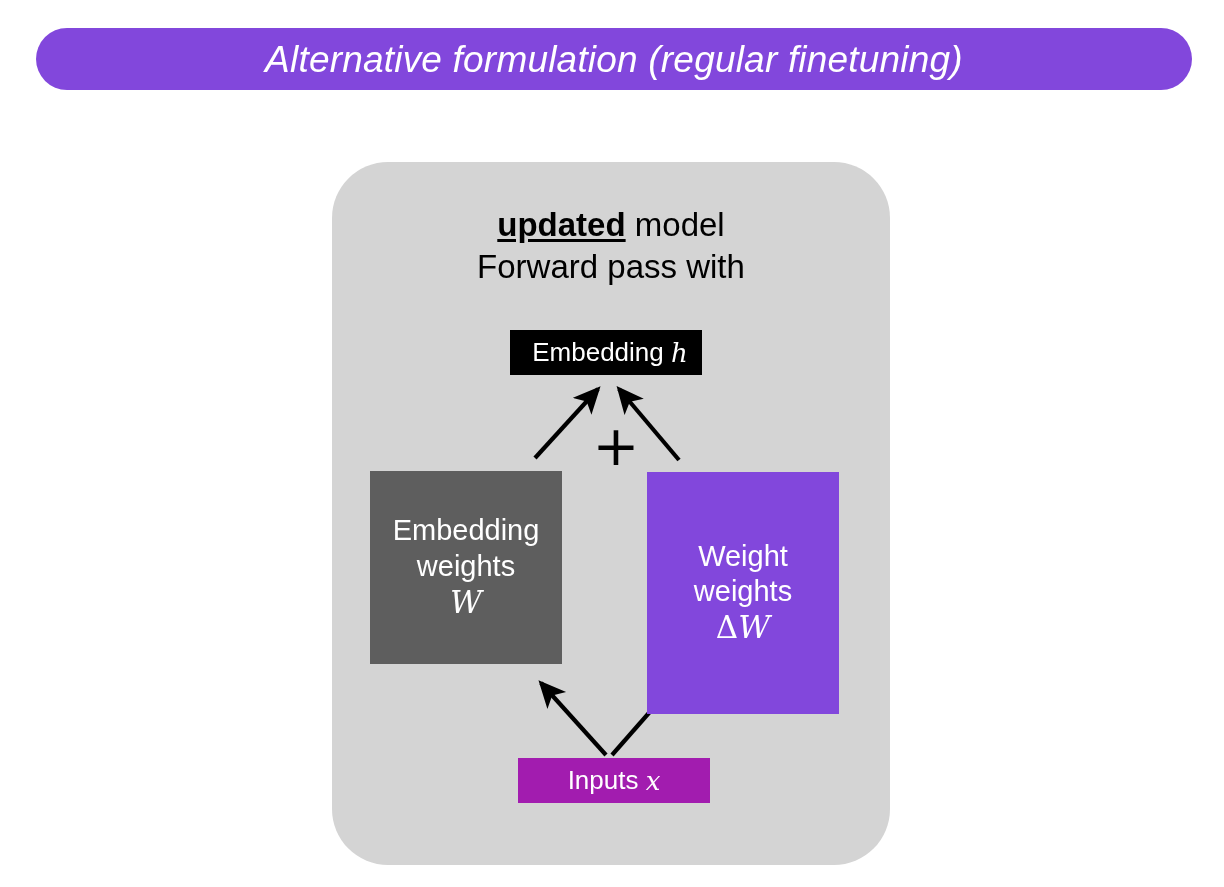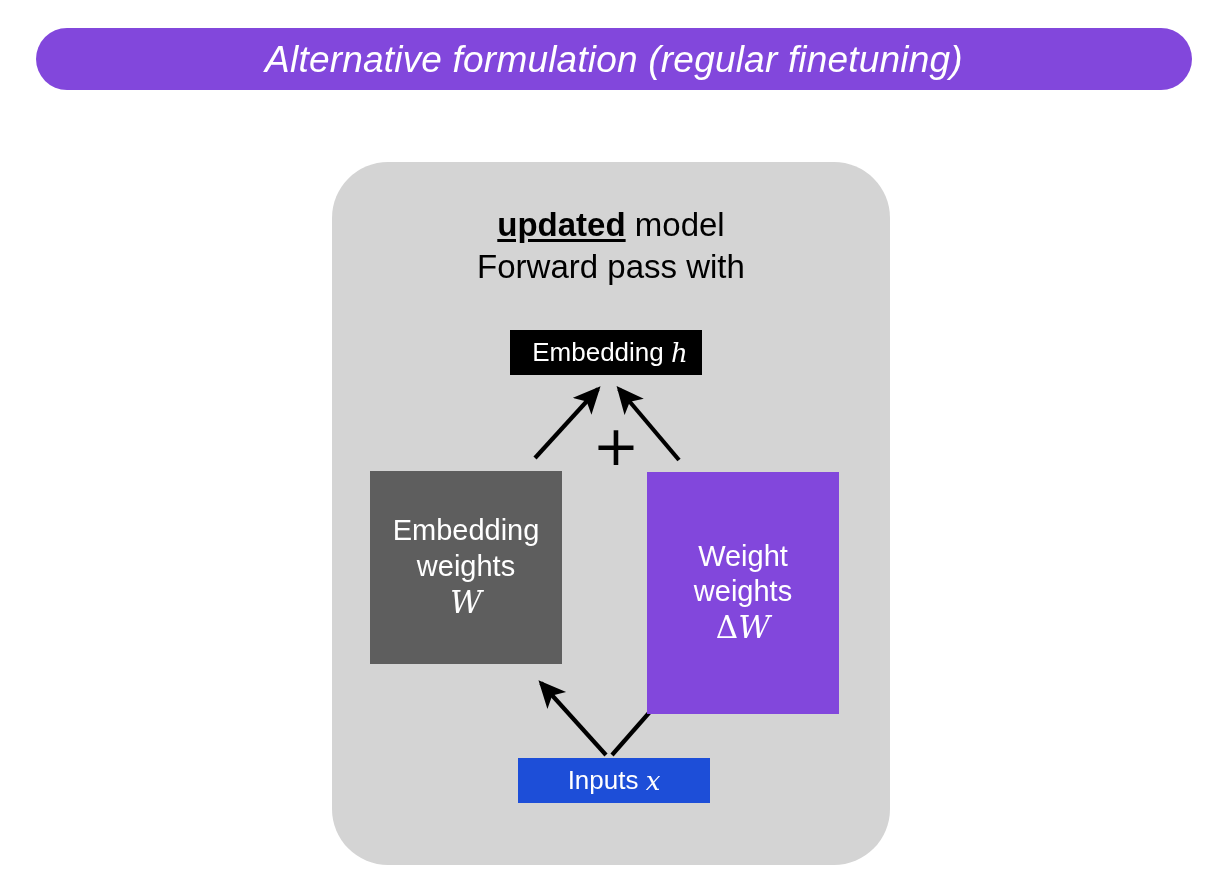--- a/index.html
+++ b/index.html
@@ -87,21 +87,21 @@
     background: #000000;
     font-size: 26px;
     padding-left: 8px;
   }
 
   #inputs-box {
     left: 186px;
     top: 596px;
     width: 192px;
     height: 45px;
-    background: #1d4ed8;
+    background: #a21caf;
     font-size: 26px;
   }
 
   #pretrained-box {
     left: 38px;
     top: 309px;
     width: 192px;
     height: 193px;
     background: #5e5e5e;
     font-size: 29px;

